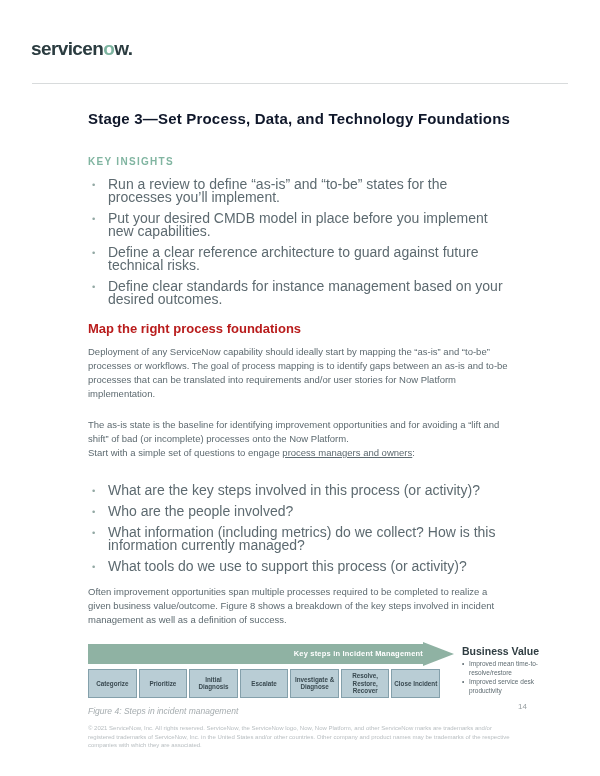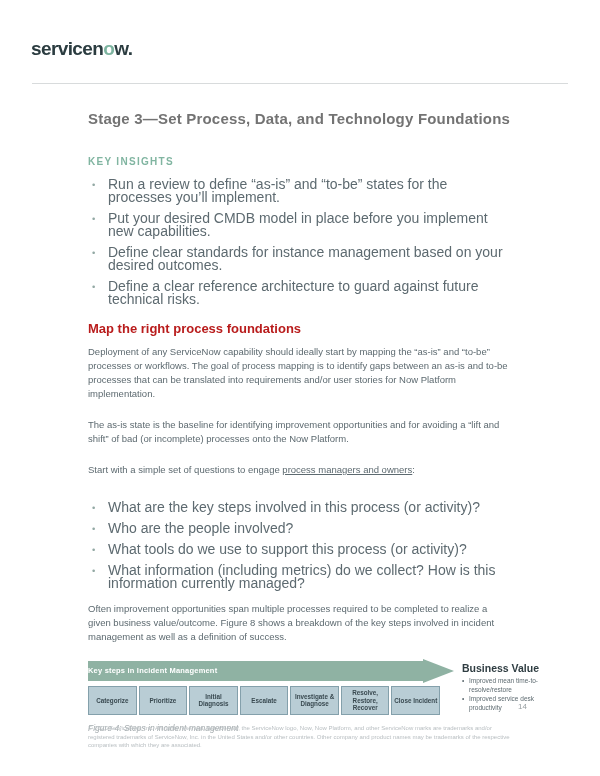--- a/index.html
+++ b/index.html
@@ -19,21 +19,21 @@
   .rule {
     position:absolute; left:32px; right:32px; top:83px;
     height:1px; background:#d8dbdc;
   }
   
   .content {
     position:absolute; left:88px; top:102px; width:424px;
     padding-top:8px; color:#5d6a70;
   }
   h1.title {
-    font-size:15px; font-weight:bold; color:#737373;
+    font-size:15px; font-weight:bold; color:#0f172a;
     letter-spacing:0.2px; white-space:nowrap;
   }
   .ki-label {
     margin-top:29px; font-size:10px; font-weight:bold;
     color:#81b5a1; letter-spacing:1.3px;
   }
   ul.doc-list { list-style:none; margin-top:11px; }
   ul.doc-list li {
     position:relative; padding-left:20px; margin-bottom:8px;
     font-size:14px; line-height:13px; color:#5d6a70;
@@ -41,30 +41,30 @@
   ul.doc-list li::before {
     content:"\2022"; position:absolute; left:4px; top:0;
     color:#93a9a4; font-size:9.5px;
   }
   h2.section-heading {
     margin-top:15px; font-size:13px; font-weight:bold; color:#b91c1c;
   }
   p.body-para { margin-top:9px; font-size:9.5px; line-height:14px; }
   p.body-para.spaced { margin-top:17px; }
   p.body-para.after-list { margin-top:12px; }
-  .intro-line { margin-top:17px; font-size:9.5px; line-height:14px; }
+  .intro-line { font-size:9.5px; line-height:14px; }
   .intro-line .u { text-decoration:underline; }
   ul.questions { margin-top:24px; }
   
   .figure { margin-top:14px; display:flex; align-items:flex-start; }
   .fig-left { width:352px; flex-shrink:0; }
   .arrow-row { width:366px; height:25px; display:flex; align-items:center; }
   .arrow-body {
     width:335px; height:20px; background:#8fb2a3;
-    display:flex; align-items:center; justify-content:flex-start;
+    display:flex; align-items:center; justify-content:flex-end;
   }
   .arrow-label {
     font-size:7.5px; font-weight:bold; color:#ffffff;
     letter-spacing:0.2px; white-space:nowrap;
   }
   .arrow-head {
     width:0; height:0;
     border-top:12px solid transparent; border-bottom:12px solid transparent;
     border-left:31px solid #8fb2a3;
   }
@@ -112,39 +112,39 @@
 
   <div class="content">
 
     <h1 class="title">Stage 3—Set Process, Data, and Technology Foundations</h1>
 
     <div class="ki-label">KEY INSIGHTS</div>
 
     <ul class="doc-list">
       <li>Run a review to define “as-is” and “to-be” states for the processes you’ll implement.</li>
       <li>Put your desired CMDB model in place before you implement new capabilities.</li>
+      <li>Define a clear reference architecture to guard against future technical risks.</li>
       <li>Define clear standards for instance management based on your desired outcomes.</li>
-      <li>Define a clear reference architecture to guard against future technical risks.</li>
     </ul>
 
     <h2 class="section-heading">Map the right process foundations</h2>
 
     <p class="body-para">Deployment of any ServiceNow capability should ideally start by mapping the “as-is” and “to-be” processes or workflows. The goal of process mapping is to identify gaps between an as-is and to-be processes that can be translated into requirements and/or user stories for Now Platform implementation.</p>
 
     <p class="body-para spaced">The as-is state is the baseline for identifying improvement opportunities and for avoiding a “lift and shift” of bad (or incomplete) processes onto the Now Platform.</p>
 
     <div class="intro-line">
       <span>Start with a simple set of questions to engage </span><span class="u">process managers and owners</span><span>:</span>
     </div>
 
     <ul class="doc-list questions">
       <li>What are the key steps involved in this process (or activity)?</li>
       <li>Who are the people involved?</li>
+      <li>What information (including metrics) do we collect? How is this information currently managed?</li>
       <li>What tools do we use to support this process (or activity)?</li>
-      <li>What information (including metrics) do we collect? How is this information currently managed?</li>
     </ul>
 
     <p class="body-para after-list">Often improvement opportunities span multiple processes required to be completed to realize a given business value/outcome.  Figure 8 shows a breakdown of the key steps involved in incident management as well as a definition of success.</p>
 
     <div class="figure">
       <div class="fig-left">
         <div class="arrow-row">
           <div class="arrow-body">
             <span class="arrow-label">Key steps in Incident Management</span>
           </div>

